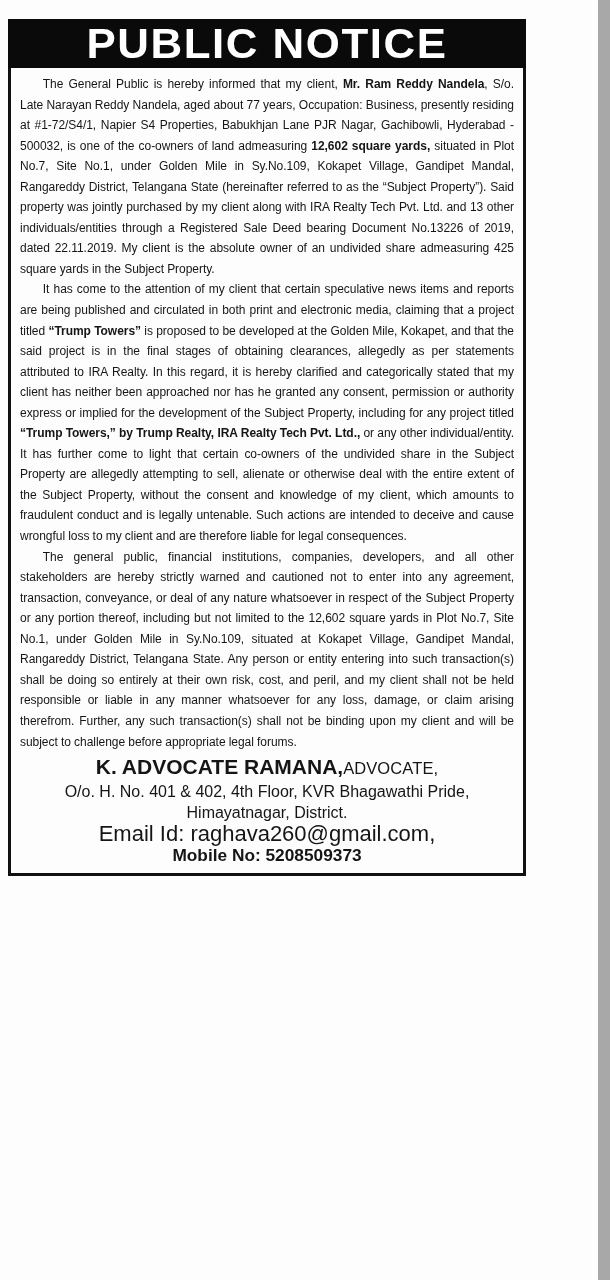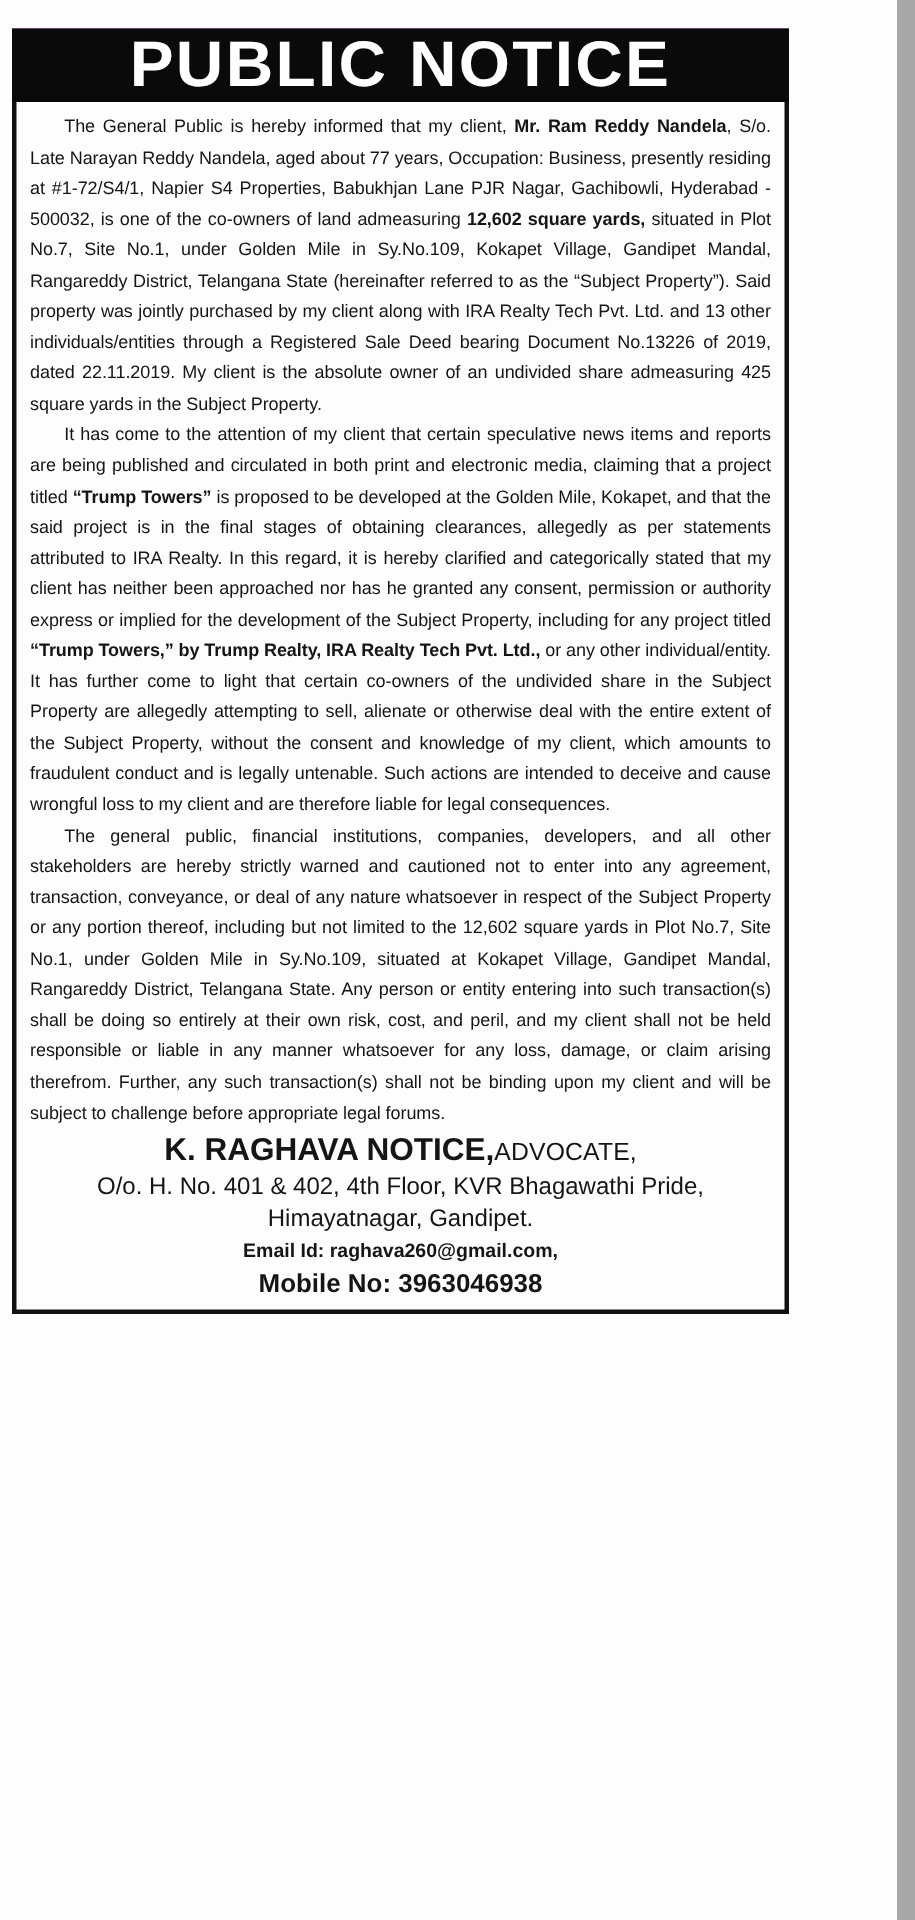--- a/index.html
+++ b/index.html
@@ -103,23 +103,23 @@
     font-size: 16.5px;
     font-weight: normal;
     letter-spacing: 0.1px;
   }
   .sig-addr {
     font-size: 16px;
     line-height: 21px;
     font-weight: normal;
   }
   .sig-email {
-    font-size: 13px;
+    font-size: 22px;
     line-height: 21px;
-    font-weight: bold;
+    font-weight: normal;
   }
   .sig-mobile {
     font-size: 17.3px;
     line-height: 22px;
     font-weight: bold;
   }
 </style>
 </head>
 <body>
 
@@ -133,24 +133,24 @@
 
     <div id="body-box" style="border-color: rgb(17, 17, 17);">
 
       <p class="para"><span>The General Public is hereby informed that my client, </span><b>Mr. Ram Reddy Nandela</b><span>, S/o. Late Narayan Reddy Nandela, aged about 77 years, Occupation: Business, presently residing at #1-72/S4/1, Napier S4 Properties, Babukhjan Lane PJR Nagar, Gachibowli, Hyderabad - 500032, is one of the co-owners of land admeasuring </span><b>12,602 square yards,</b><span> situated in Plot No.7, Site No.1, under Golden Mile in Sy.No.109, Kokapet Village, Gandipet Mandal, Rangareddy District, Telangana State (hereinafter referred to as the “Subject Property”). Said property was jointly purchased by my client along with IRA Realty Tech Pvt. Ltd. and 13 other individuals/entities through a Registered Sale Deed bearing Document No.13226 of 2019, dated 22.11.2019. My client is the absolute owner of an undivided share admeasuring 425 square yards in the Subject Property.</span></p>
 
       <p class="para"><span>It has come to the attention of my client that certain speculative news items and reports are being published and circulated in both print and electronic media, claiming that a project titled </span><b>“Trump Towers”</b><span> is proposed to be developed at the Golden Mile, Kokapet, and that the said project is in the final stages of obtaining clearances, allegedly as per statements attributed to IRA Realty. In this regard, it is hereby clarified and categorically stated that my client has neither been approached nor has he granted any consent, permission or authority  express or implied  for the development of the Subject Property, including for any project titled </span><b>“Trump Towers,” by Trump Realty, IRA Realty Tech Pvt. Ltd.,</b><span> or any other individual/entity. It has further come to light that certain co-owners of the undivided share in the Subject Property are allegedly attempting to sell, alienate or otherwise deal with the entire extent of the Subject Property, without the consent and knowledge of my client, which amounts to fraudulent conduct and is legally untenable. Such actions are intended to deceive and cause wrongful loss to my client and are therefore liable for legal consequences.</span></p>
 
       <p class="para">The general public, financial institutions, companies, developers, and all other stakeholders are hereby strictly warned and cautioned not to enter into any agreement, transaction, conveyance, or deal of any nature whatsoever in respect of the Subject Property or any portion thereof, including but not limited to the 12,602 square yards in Plot No.7, Site No.1, under Golden Mile in Sy.No.109, situated at Kokapet Village, Gandipet Mandal, Rangareddy District, Telangana State. Any person or entity entering into such transaction(s) shall be doing so entirely at their own risk, cost, and peril, and my client shall not be held responsible or liable in any manner whatsoever for any loss, damage, or claim arising therefrom. Further, any such transaction(s) shall not be binding upon my client and will be subject to challenge before appropriate legal forums.</p>
 
       <div id="signature">
-        <div class="sig-name-line"><span>K. RAGHAVA NOTICE,</span><span class="sig-role">ADVOCATE,</span></div>
+        <div class="sig-name-line"><span>K. ADVOCATE RAMANA,</span><span class="sig-role">ADVOCATE,</span></div>
         <div class="sig-addr">O/o. H. No. 401 &amp; 402, 4th Floor, KVR Bhagawathi Pride,</div>
-        <div class="sig-addr">Himayatnagar, Gandipet.</div>
+        <div class="sig-addr">Himayatnagar, District.</div>
         <div class="sig-email">Email Id: raghava260@gmail.com,</div>
-        <div class="sig-mobile">Mobile No: 3963046938</div>
+        <div class="sig-mobile">Mobile No: 5208509373</div>
       </div>
 
     </div>
   </div>
 </div>
 
 <div id="gutter" style="background: rgb(168, 168, 168);"></div>
 
 </body></html>

